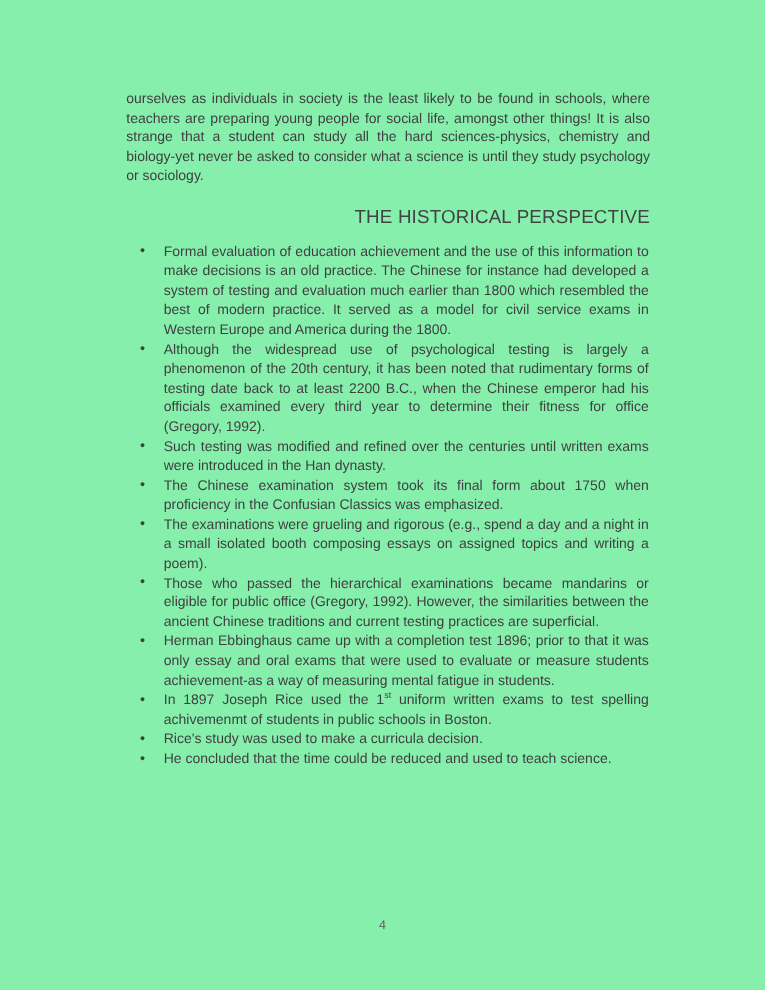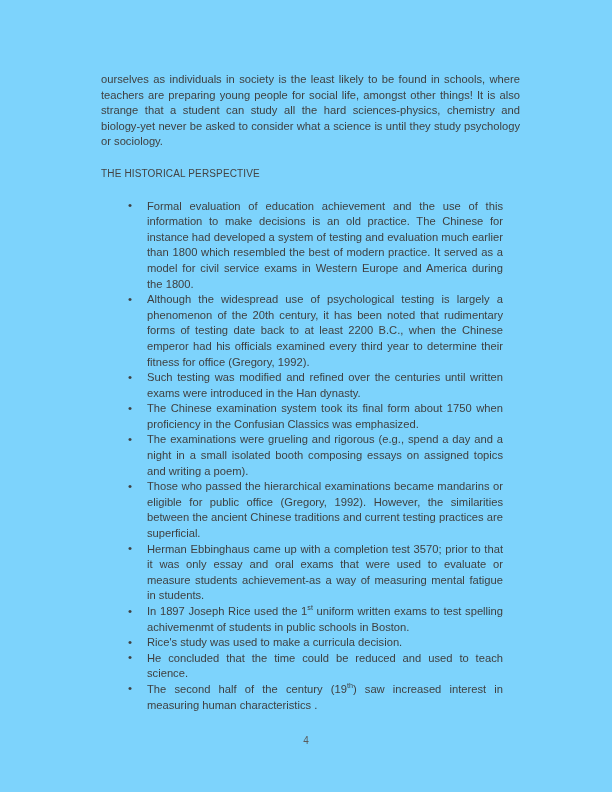--- a/index.html
+++ b/index.html
@@ -11,47 +11,47 @@
     width: 612px;
     height: 792px;
     font-family: "Liberation Sans", sans-serif;
     color: #3a3a3a;
     overflow: hidden;
   }
   .page {
     position: relative;
     width: 612px;
     height: 792px;
-    background: #7dd3fc;
+    background: #86efac;
     box-sizing: border-box;
     padding: 72px 92px 60px 101px;
   }
   .body-text {
     font-size: 11.2px;
     line-height: 15.6px;
     text-align: justify;
     color: #3f3f3f;
     margin: 0;
   }
   .intro-para {
     text-align: justify;
     margin: 0 0 0 0;
     padding: 0;
   }
   .section-heading {
-    text-align: left;
-    font-size: 10px;
+    text-align: right;
+    font-size: 15px;
     line-height: 15.6px;
     letter-spacing: 0.15px;
     color: #434343;
     margin: 16px 0 13px 0;
   }
   ul.bullets {
     list-style: none;
-    margin: 17px;
+    margin: 1px;
     padding: 0;
   }
   ul.bullets > li {
     position: relative;
     padding-left: 29px;
     font-size: 11.2px;
     line-height: 15.6px;
     text-align: justify;
     color: #3f3f3f;
     margin: 0;
@@ -91,22 +91,21 @@
 
   <div class="section-heading">THE HISTORICAL PERSPECTIVE</div>
 
   <ul class="bullets">
       <li class="gap-before"><span>Formal evaluation of education achievement and the use of this information to make decisions is an old practice. The Chinese for instance had developed a system of testing and evaluation much earlier than 1800 which resembled the best of modern practice. It served as a model for civil service exams in Western Europe and America during the 1800.</span></li>
       <li class="gap-before"><span>Although the widespread use of psychological testing is largely a phenomenon of the 20th century, it has been noted that rudimentary forms of testing date back to at least 2200 B.C., when the Chinese emperor had his officials examined every third year to determine their fitness for office (Gregory, 1992).</span></li>
       <li class="gap-small"><span>Such testing was modified and refined over the centuries until written exams were introduced in the Han dynasty.</span></li>
       <li class="gap-small"><span>The Chinese examination system took its final form about 1750 when proficiency in the Confusian Classics was emphasized.</span></li>
       <li class="gap-small"><span>The examinations were grueling and rigorous (e.g., spend a day and a night in a small isolated booth composing essays on assigned topics and writing a poem).</span></li>
       <li class="gap-small"><span> Those who passed the hierarchical examinations became mandarins or eligible for public office (Gregory, 1992). However, the similarities between the ancient Chinese traditions and current testing practices are superficial.</span></li>
-      <li class="gap-before"><span>Herman Ebbinghaus came up with a completion test 3570; prior to that it was only essay and oral exams that were used to evaluate or measure students achievement-as a way of measuring mental fatigue in students.</span></li>
+      <li class="gap-before"><span>Herman Ebbinghaus came up with a completion test 1896; prior to that it was only essay and oral exams that were used to evaluate or measure students achievement-as a way of measuring mental fatigue in students.</span></li>
       <li class="gap-before"><span>In 1897 Joseph Rice used the 1</span><span class="sup">st</span><span> uniform written exams to test spelling achivemenmt of students in public schools in Boston.</span></li>
       <li class="gap-before"><span>Rice's study was used to make a curricula decision.</span></li>
       <li class="gap-before"><span>He concluded that the time could be reduced and used to teach science.</span></li>
-      <li class="gap-before"><span>The second half of the century (19</span><span class="sup">th</span><span>) saw increased interest in measuring human characteristics .</span></li>
     </ul>
 
   <div class="page-number">4</div>
 
 </div>
 
 </body></html>

